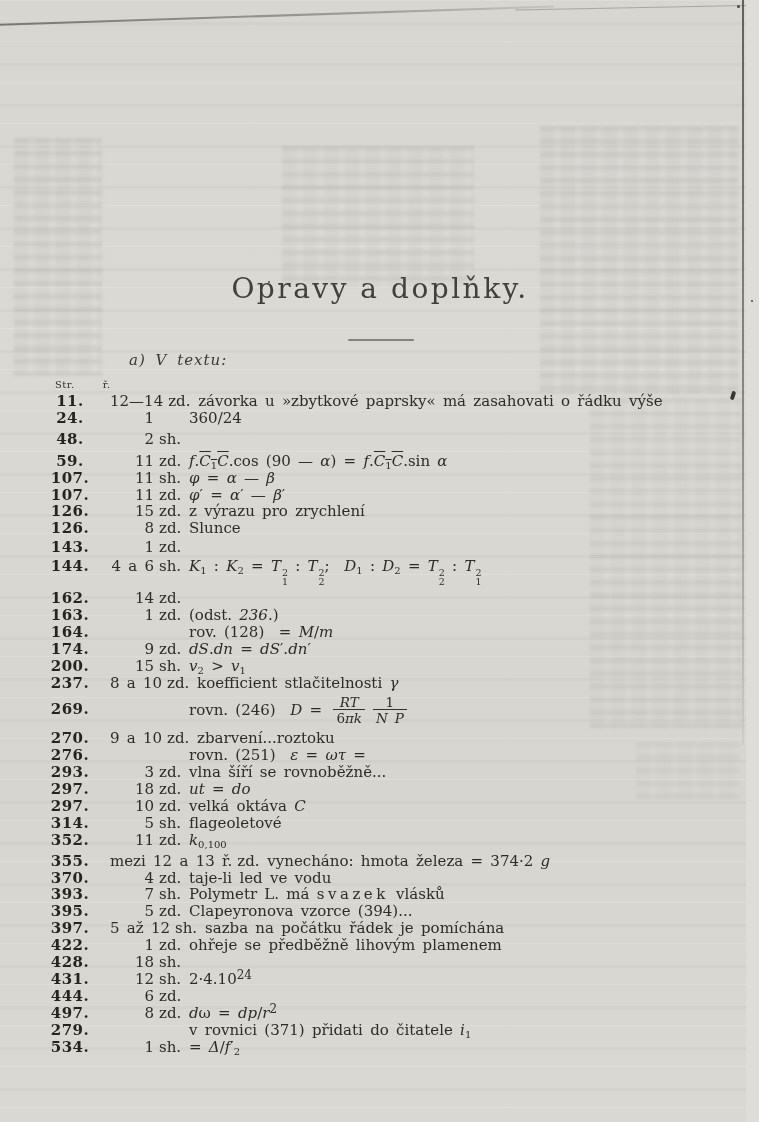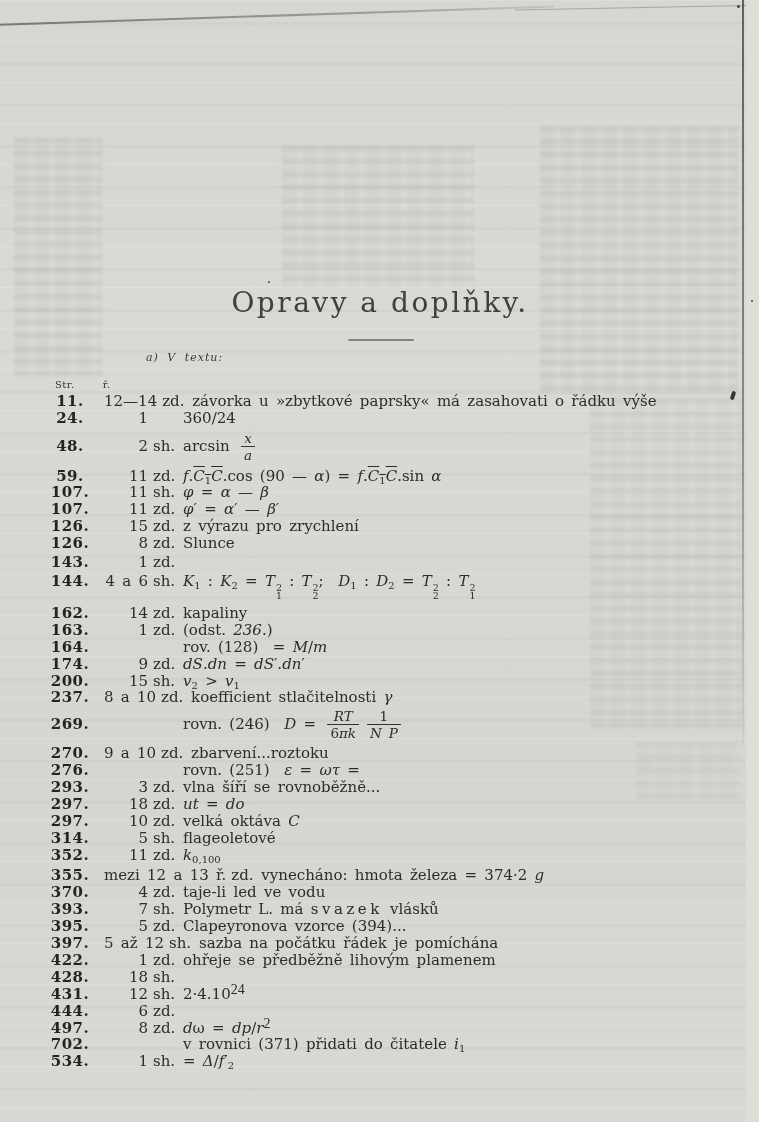--- a/index.html
+++ b/index.html
@@ -32,38 +32,38 @@
   .g3{left:540px;top:126px;width:198px;height:268px;}
   .g4{left:590px;top:398px;width:152px;height:330px;opacity:.42;}
   .g5{left:636px;top:742px;width:104px;height:58px;opacity:.3;}
   .tick{position:absolute;top:391px;left:731px;width:4px;height:9px;background:#3a3833;
     border-radius:2px;transform:rotate(18deg);}
   .speck{position:absolute;background:#4a4843;border-radius:50%;}
   .sp1{left:268px;top:281px;width:2px;height:2px;}
   .sp2{left:737px;top:5px;width:3px;height:3px;}
   .sp3{left:751px;top:300px;width:2px;height:2px;}
   
-  .title{position:absolute;top:286px;left:10px;width:740px;text-align:center;
+  .title{position:absolute;top:272px;left:10px;width:740px;text-align:center;
     font-size:28px;font-weight:400;letter-spacing:2.5px;color:#42403a;}
   .divider{position:absolute;top:339px;left:348px;width:66px;height:2px;
     background:#83827c;border-radius:1px;}
-  .section{position:absolute;top:351px;left:146px;font-size:11px;font-style:italic;
+  .section{position:absolute;top:351px;left:129px;font-size:15px;font-style:italic;
     letter-spacing:1px;color:#3b3933;word-spacing:4px;}
   .head{position:absolute;top:379px;left:55px;font-size:10px;color:#34322d;letter-spacing:.5px;}
   .head .h2{margin-left:28px;}
   .rows{position:absolute;top:393px;left:44px;width:672px;font-size:15px;}
   .row{display:flex;align-items:baseline;line-height:16.9px;word-spacing:2.5px;min-height:16.9px;}
   .col-page{flex:none;width:52px;text-align:center;font-weight:bold;color:#26241f;letter-spacing:.5px;}
-  .col-ref{flex:none;margin-left:8px;white-space:nowrap;}
+  .col-ref{flex:none;margin-left:14px;white-space:nowrap;}
   .ref-num{display:inline-block;min-width:44px;text-align:right;}
   .ref-suf{display:inline-block;min-width:24px;margin-left:5px;}
   .col-text{margin-left:6px;flex:1;}
   .col-text i{font-style:italic;}
   .col-text sub{font-size:10px;vertical-align:-3px;line-height:0;}
-  .col-text sup{font-size:14px;vertical-align:5px;line-height:0;font-family:Liberation Serif, serif;}
+  .col-text sup{font-size:12px;vertical-align:5px;line-height:0;}
   .frac{display:inline-block;vertical-align:middle;text-align:center;line-height:1.1;margin:0 4px;}
   .fnum{display:block;font-size:13.5px;padding:0 3px;}
   .fden{display:block;font-size:13.5px;padding:1px 3px 0;border-top:1.3px solid #34322c;}
   .ol{text-decoration:overline;}
   .rad{font-size:19px;vertical-align:-2px;margin-left:2px;}
   .ss{display:inline-flex;flex-direction:column;align-items:center;vertical-align:-5px;
     font-size:9.5px;line-height:8.5px;margin-left:1px;}
   .sperr{letter-spacing:3.5px;}
   .tall-frac{margin:4px 0 5px;}
   .tall-frac2{margin:3px 0 4px;}
@@ -107,21 +107,20 @@
 
   <div class="row">
     <span class="col-page">24.</span>
     <span class="col-ref"><span class="ref-num">1</span><span class="ref-suf"></span></span>
     <span class="col-text">360/24</span>
   </div>
 
   <div class="row tall-frac">
     <span class="col-page">48.</span>
     <span class="col-ref"><span class="ref-num">2</span><span class="ref-suf">sh.</span></span>
-    <span class="col-text">arcsin <span class="frac"><span class="fnum"><i>x</i></span><span class="fden"><i>a</i></span></span></span>
   </div>
 
   <div class="row">
     <span class="col-page">59.</span>
     <span class="col-ref"><span class="ref-num">11</span><span class="ref-suf">zd.</span></span>
     <span class="col-text"><i>f</i>.<span class="ol"><i>C</i><sub>1</sub><i>C</i></span>.cos (90 — <i>α</i>) = <i>f</i>.<span class="ol"><i>C</i><sub>1</sub><i>C</i></span>.sin <i>α</i></span>
   </div>
 
   <div class="row">
     <span class="col-page">107.</span>
@@ -166,21 +165,20 @@
             <span>2</span>
           </span> : <i>T</i><span class="ss">
             <span>2</span>
             <span>1</span>
           </span></span>
   </div>
 
   <div class="row">
     <span class="col-page">162.</span>
     <span class="col-ref"><span class="ref-num">14</span><span class="ref-suf">zd.</span></span>
-    <span class="col-text">kapaliny</span>
   </div>
 
   <div class="row">
     <span class="col-page">163.</span>
     <span class="col-ref"><span class="ref-num">1</span><span class="ref-suf">zd.</span></span>
     <span class="col-text">(odst. <i>236</i>.)</span>
   </div>
 
   <div class="row">
     <span class="col-page">164.</span>
@@ -306,21 +304,21 @@
     <span class="col-ref"><span class="ref-num">6</span><span class="ref-suf">zd.</span></span>
   </div>
 
   <div class="row">
     <span class="col-page">497.</span>
     <span class="col-ref"><span class="ref-num">8</span><span class="ref-suf">zd.</span></span>
     <span class="col-text"><i>d</i>ω = <i>dp</i>/<i>r</i><sup>2</sup></span>
   </div>
 
   <div class="row">
-    <span class="col-page">702.</span>
+    <span class="col-page">279.</span>
     <span class="col-ref"><span class="ref-num"></span><span class="ref-suf"></span></span>
     <span class="col-text">v rovnici (371) přidati do čitatele <i>i</i><sub>1</sub></span>
   </div>
 
   <div class="row">
     <span class="col-page">534.</span>
     <span class="col-ref"><span class="ref-num">1</span><span class="ref-suf">sh.</span></span>
     <span class="col-text">= <i>Δ</i>/<i>f</i>′<sub>2</sub></span>
   </div>
 </div>

